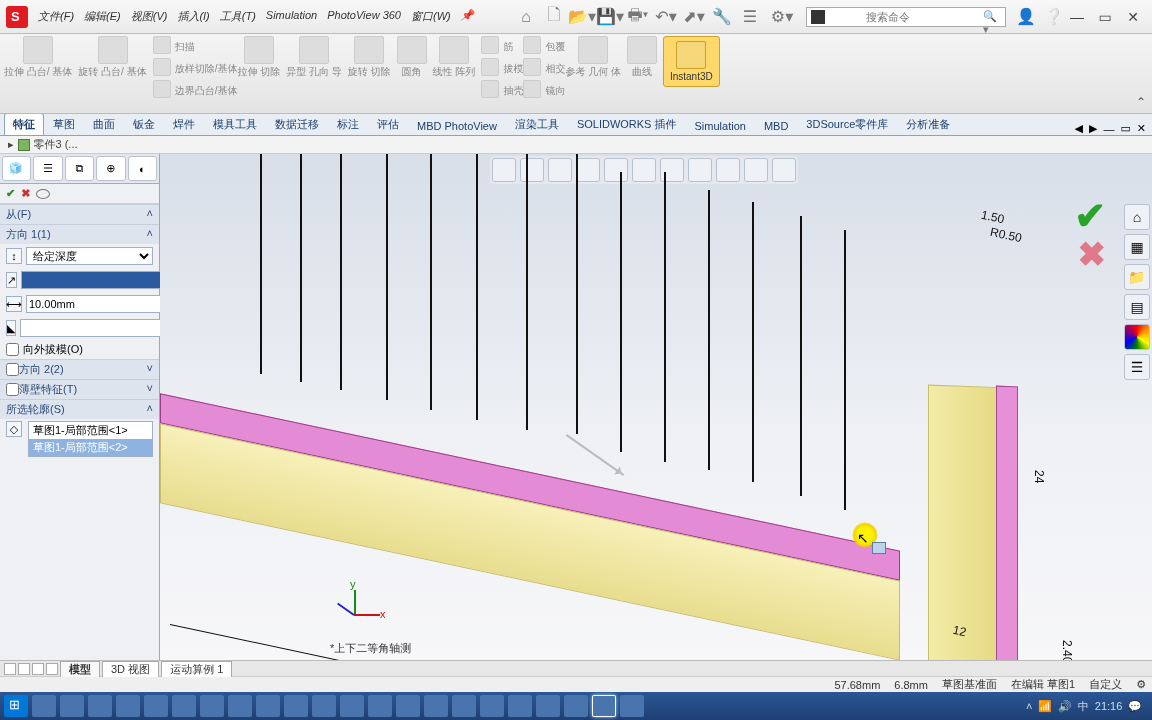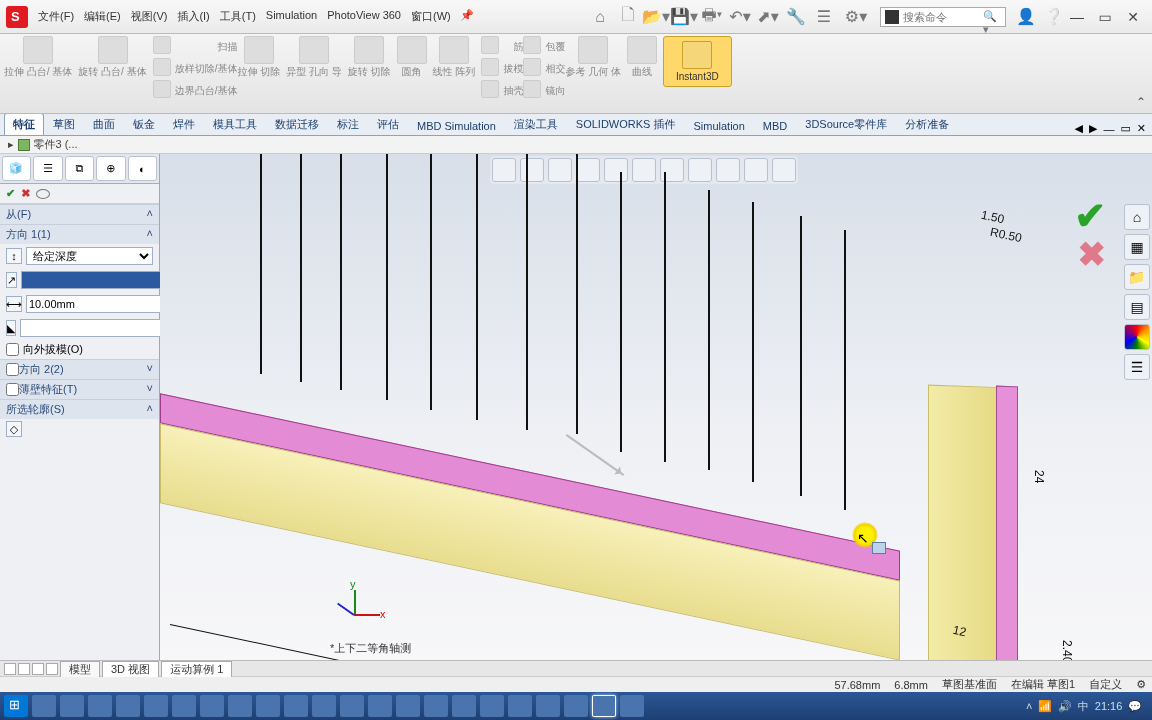--- a/index.html
+++ b/index.html
@@ -3,39 +3,39 @@
 <meta charset="utf-8">
 <style>
 * { margin: 0; padding: 0; box-sizing: border-box; font-family: "Microsoft YaHei", Tahoma, sans-serif; font-size: 11px; }
 body { width: 1152px; height: 720px; background: #fff; overflow: hidden; position: relative; }
 
 
 .titlebar { height: 34px; background: linear-gradient(#f8f8f8,#eaeaea); border-bottom: 1px solid #bbb; display: flex; align-items: center; padding: 0 4px; }
 .titlebar .sw-logo { width: 22px; height: 22px; background: #e01b22; border-radius: 3px; margin: 0 6px 0 2px; position:relative; }
 .titlebar .sw-logo::after{content:"S";color:#fff;font-weight:bold;position:absolute;left:5px;top:3px;font-size:13px}
 .menu { display: flex; gap: 2px; }
-.menu span { padding: 2px 4px; color:#333; }
+.menu span { padding: 2px 4px; color:#333;font-style:italic; }
 .titlebar .spacer { flex: 1; }
 .win-btns { display: flex; gap: 10px; margin-right: 6px; align-items: center; }
 .win-btn { width: 18px; height: 16px; display:flex; align-items:center; justify-content:center; color:#444; font-size:14px; }
 .tb-icon { width: 28px; height: 28px; display:flex; align-items:center; justify-content:center; color:#777; font-size:16px; }
 .tb-icon.big { width:36px; }
-.search-box { display:flex; align-items:center; background:#fff; border:1px solid #aaa; height:20px; padding:0 4px; margin:0 6px;}
+.search-box { display:flex; align-items:center; background:#fff; border:1px solid #aaa; height:20px; padding:0 4px; margin:0 6px;gap:37px;}
 .search-box span { width:14px; height:14px; background:#333; margin-right:4px; }
 .search-box input { border:none; width:80px; outline:none; font-size:11px; background:transparent;}
 
 
 .ribbon { height: 80px; background: linear-gradient(#f4f4f4,#e4e4e4); border-bottom:1px solid #bbb; display:flex; align-items:flex-start; padding:2px 4px; position:relative;}
 .rib-group { display:flex; flex-direction:column; align-items:center; color:#888; margin-right:6px; }
 .rib-ico { width:30px; height:28px; background:#ddd; border:1px solid #ccc; border-radius:2px; margin-bottom:2px;}
 .rib-lbl { font-size:10px; line-height:11px; text-align:center; white-space:nowrap;}
 .rib-stack { display:flex; flex-direction:column; gap:2px; }
-.rib-stack .rib-group { flex-direction:row; gap:4px; margin:0;justify-content:space-between; }
+.rib-stack .rib-group { flex-direction:row; gap:4px; margin:0; }
 .rib-stack .rib-ico { width:18px; height:18px; }
-.instant3d { background:#ffd86b; border:1px solid #c9a227; padding:4px 12px; border-radius:3px; display:flex; flex-direction:column; align-items:center; color:#333;}
+.instant3d { background:#ffd86b; border:1px solid #c9a227; padding:4px 6px; border-radius:3px; display:flex; flex-direction:column; align-items:center; color:#333;}
 .instant3d .rib-ico{ background:#f5d77a; border-color:#caa127;}
 .ribbon .chev { position:absolute; right:6px; bottom:4px; color:#555; font-size:12px;}
 
 
 .cmd-tabs { height:22px; background:#e9eef5; border-bottom:1px solid #8aa3c1; display:flex; align-items:flex-end; padding-left:4px;}
 .cmd-tab { padding:3px 8px; color:#1a3e6e; border:1px solid transparent; border-bottom:none; }
 .cmd-tab.active { background:#fff; border-color:#8aa3c1; border-radius:3px 3px 0 0; color:#1a3e6e; font-weight:bold;}
 .doc-ctrls { margin-left:auto; display:flex; gap:6px; padding-right:6px; align-items:center;}
 
 
@@ -102,21 +102,21 @@
 .triad .ly{position:absolute;left:12px;top:-6px;color:#1a8a1a}
 
 .vp-note { position:absolute; left:170px; bottom:4px; color:#333;}
 .vp-arrow { position:absolute; left:400px; top:300px; width:70px; height:2px; background:#bbb; transform:rotate(35deg);}
 .vp-arrow::after{content:"";position:absolute;right:-2px;top:-4px;border:5px solid transparent;border-left-color:#bbb}
 
 
 .bot-tabs { height:16px; background:#e7e7e7; border-top:1px solid #bbb; display:flex; align-items:center; padding:0 4px; gap:2px; font-size:10px;}
 .bot-tabs .mini{width:12px;height:12px;border:1px solid #aaa;background:#fff}
 .bot-tabs .tab{padding:0 8px;background:#fff;border:1px solid #aaa;border-bottom:none;color:#333}
-.bot-tabs .tab.active{background:#f8f8f8;font-weight:normal}
+.bot-tabs .tab.active{background:#f8f8f8;font-weight:bold}
 
 
 .status { height:16px; background:#efefef; border-top:1px solid #ccc; display:flex; align-items:center; padding:0 6px; font-size:10px; color:#333; gap:14px;}
 .status .sp{flex:1}
 
 
 .taskbar { height:28px; background: linear-gradient(#2b5797,#1e3f72); display:flex; align-items:center; padding:0 4px; gap:4px;}
 .taskbar .tico{ width:24px; height:22px; background:#4a74ad; border-radius:2px;}
 .taskbar .tico.start{ background:#0078d7; position:relative;}
 .taskbar .tico.start::after{content:"⊞";color:#fff;position:absolute;left:5px;top:2px;font-size:13px}
@@ -264,21 +264,21 @@
 <div class="cmd-tabs">
   <div class="cmd-tab active">特征</div>
   <div class="cmd-tab">草图</div>
   <div class="cmd-tab">曲面</div>
   <div class="cmd-tab">钣金</div>
   <div class="cmd-tab">焊件</div>
   <div class="cmd-tab">模具工具</div>
   <div class="cmd-tab">数据迁移</div>
   <div class="cmd-tab">标注</div>
   <div class="cmd-tab">评估</div>
-  <div class="cmd-tab">MBD Simulation</div>
+  <div class="cmd-tab">MBD PhotoView</div>
   <div class="cmd-tab">渲染工具</div>
   <div class="cmd-tab">SOLIDWORKS 插件</div>
   <div class="cmd-tab">Simulation</div>
   <div class="cmd-tab">MBD</div>
   <div class="cmd-tab">3DSource零件库</div>
   <div class="cmd-tab">分析准备</div>
   <div class="doc-ctrls">
     <span>◀</span>
     <span>▶</span>
     <span>—</span>
@@ -365,20 +365,24 @@
           <span style="margin-left:auto">˅</span>
         </div>
     </div>
     <div class="pm-section">
       <div class="pm-sec-h">
           <span>所选轮廓(S)</span>
           <span>˄</span>
         </div>
       <div style="display:flex">
         <div class="mini-ico" style="margin:2px 0 0 6px">◇</div>
+        <div class="pm-list" style="flex:1">
+          <div class="item">草图1-局部范围&lt;1&gt;</div>
+          <div class="item sel">草图1-局部范围&lt;2&gt;</div>
+        </div>
       </div>
     </div>
   </div>
 
   <div class="viewport">
     <div class="vp-toolbar">
       <div class="vico"></div>
       <div class="vico"></div>
       <div class="vico"></div>
       <div class="vico"></div>

